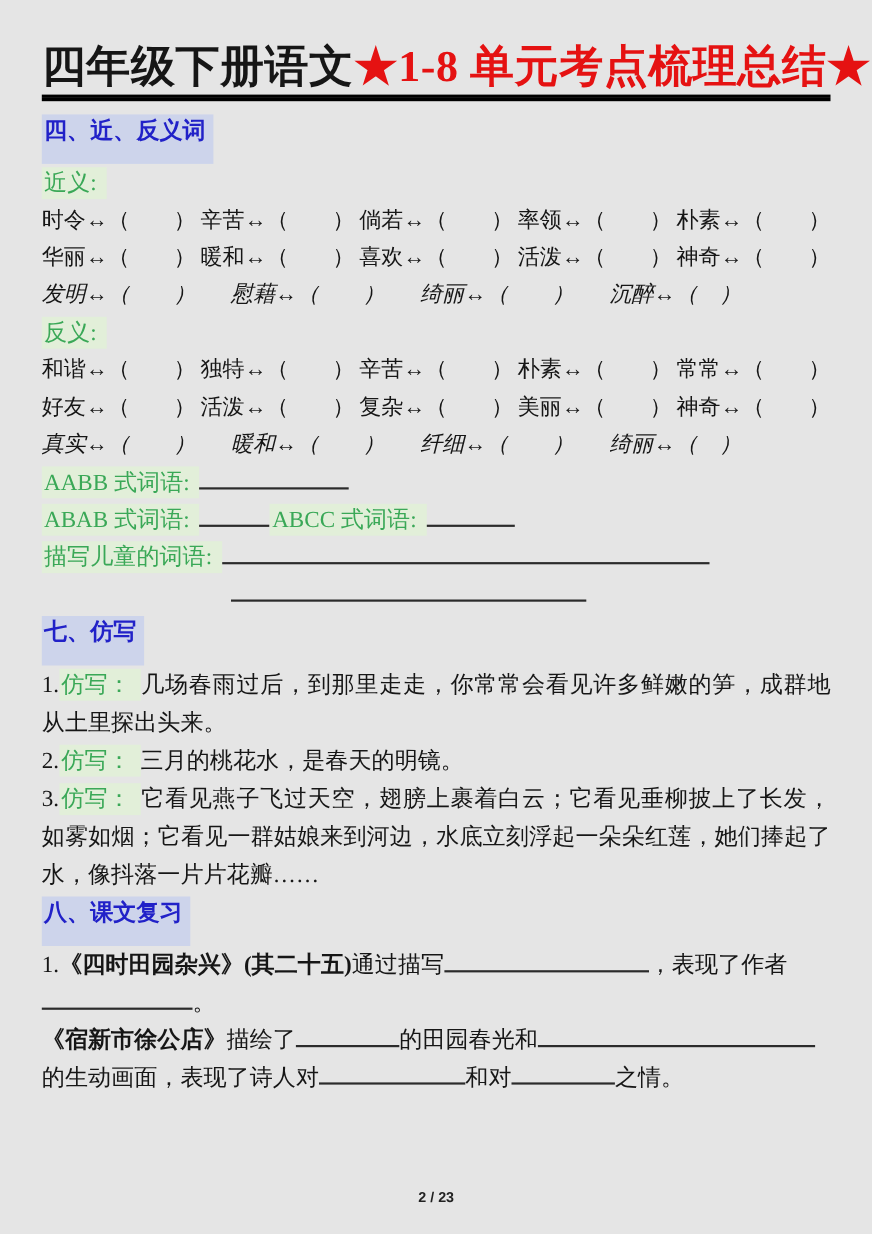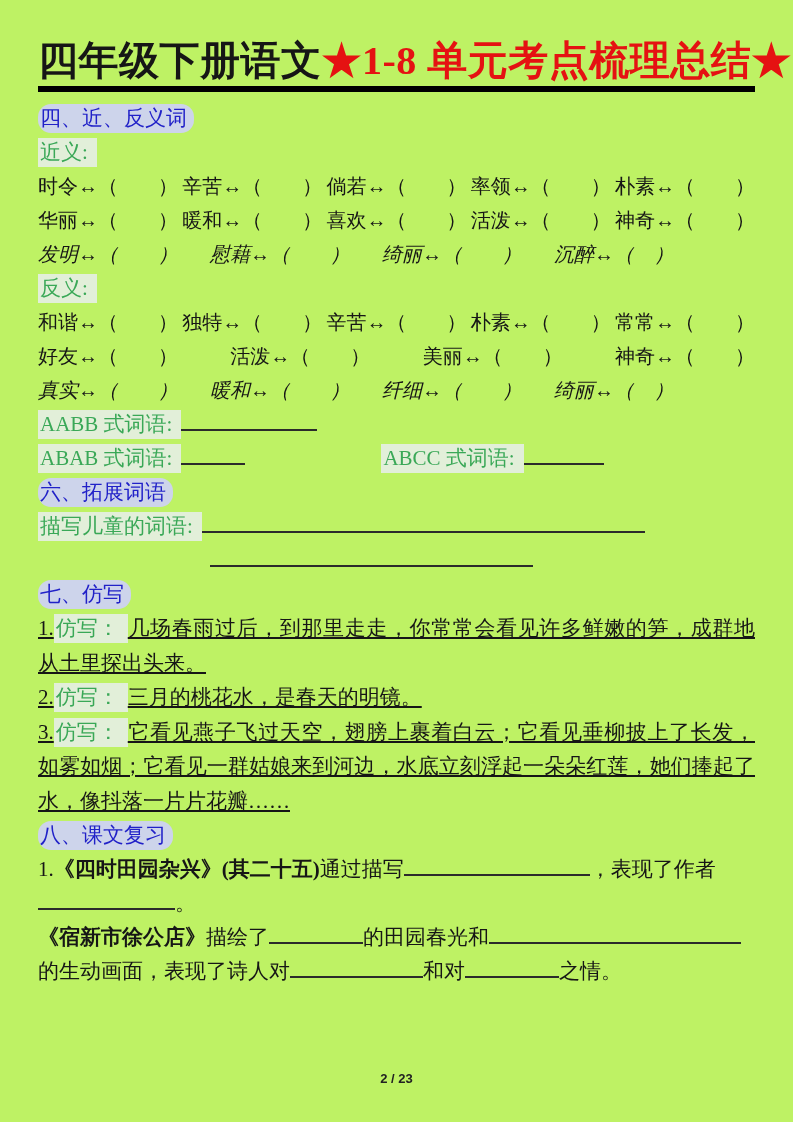--- a/index.html
+++ b/index.html
@@ -2,21 +2,21 @@
 <html><head>
 <meta charset="utf-8">
 <style>
   * { margin: 0; padding: 0; box-sizing: border-box; }
   html, body { background: #ffffff; }
   .page {
     position: relative;
     width: 793px;
     height: 1122px;
     margin: 0 auto;
-    background: #bef264;
+    background: #e5e5e5;
     padding: 38px 38px 0 38px;
     font-family: "Liberation Serif", serif;
     color: #161616;
     overflow: hidden;
   }
   .title {
     font-size: 40px;
     font-weight: bold;
     line-height: 46px;
     white-space: nowrap;
@@ -32,25 +32,24 @@
   .content { margin-top: 9px; }
   .line {
     font-size: 21px;
     line-height: 34px;
     min-height: 34px;
   }
   .h-blue {
     display: inline-block;
     color: #2121c8;
     background: #cdd4eb;
-    font-weight: normal;
-    padding: 0 7px 0 2px;
+    font-weight: bold;
+    padding: 0 7px 16px 2px;
     line-height: 29px;
     margin-top: 3px;
-    border-radius: 13px;
   }
   .g-label {
     display: inline-block;
     color: #3aa857;
     background: #e2efd9;
     padding: 0 9px 0 2px;
     line-height: 29px;
   }
   .g-label.wide { }
   .row {
@@ -61,28 +60,28 @@
   .row.just { justify-content: space-between; font-family: Liberation Serif, serif; }
   .row.gap  { justify-content: flex-start; }
   .row.gap .pair { margin-right: 32px; font-style: italic; }
   .pair { display: inline-block; }
   .blank {
     display: inline-block;
     border-bottom: 2px solid #2b2b2b;
     height: 21px;
     vertical-align: baseline;
   }
-  .para { font-size: 21px; line-height: 34.5px; text-align: justify; text-decoration: underline; }
+  .para { font-size: 21px; line-height: 34.5px; text-align: justify; }
   .bold { font-weight: bold; }
   .indent-blank { margin-left: 172px; }
-  .abcc-pos { display: inline-block; margin-left: 136px; }
+  .abcc-pos { display: inline-block; }
   .footer {
     position: absolute;
     left: 0; right: 0;
-    bottom: 36px;
+    bottom: 26px;
     text-align: center;
     font-size: 13px;
     font-weight: bold;
     font-family: "Liberation Sans", sans-serif;
     color: #222;
     margin-top: 16px;
   }
 </style>
 </head>
 <body>
@@ -128,40 +127,38 @@
     <div class="line row just">
       <span class="pair">和谐↔（　　）</span>
       <span class="pair">独特↔（　　）</span>
       <span class="pair">辛苦↔（　　）</span>
       <span class="pair">朴素↔（　　）</span>
       <span class="pair">常常↔（　　）</span>
     </div>
     <div class="line row just">
       <span class="pair">好友↔（　　）</span>
       <span class="pair">活泼↔（　　）</span>
+      <span class="pair">复杂↔（　　）</span>
       <span class="pair">美丽↔（　　）</span>
       <span class="pair">神奇↔（　　）</span>
     </div>
     <div class="line row gap">
       <span class="pair">真实↔（　　）</span>
       <span class="pair">暖和↔（　　）</span>
       <span class="pair">纤细↔（　　）</span>
       <span class="pair">绮丽↔（　）</span>
     </div>
 
     <div class="line">
       <span class="g-label">AABB 式词语:</span><span class="blank" style="width:136px"></span>
     </div>
     <div class="line">
       <span class="g-label">ABAB 式词语:</span><span class="blank" style="width:64px"></span><span class="abcc-pos"><span class="g-label">ABCC 式词语:</span><span class="blank" style="width:80px"></span></span>
     </div>
 
-    <div class="line">
-      <span class="h-blue">六、拓展词语</span>
-    </div>
     <div class="line">
       <span class="g-label">描写儿童的词语:</span><span class="blank" style="width:443px"></span>
     </div>
     <div class="line">
       <span class="blank indent-blank" style="width:323px"></span>
     </div>
 
     <div class="line">
       <span class="h-blue">七、仿写</span>
     </div>

